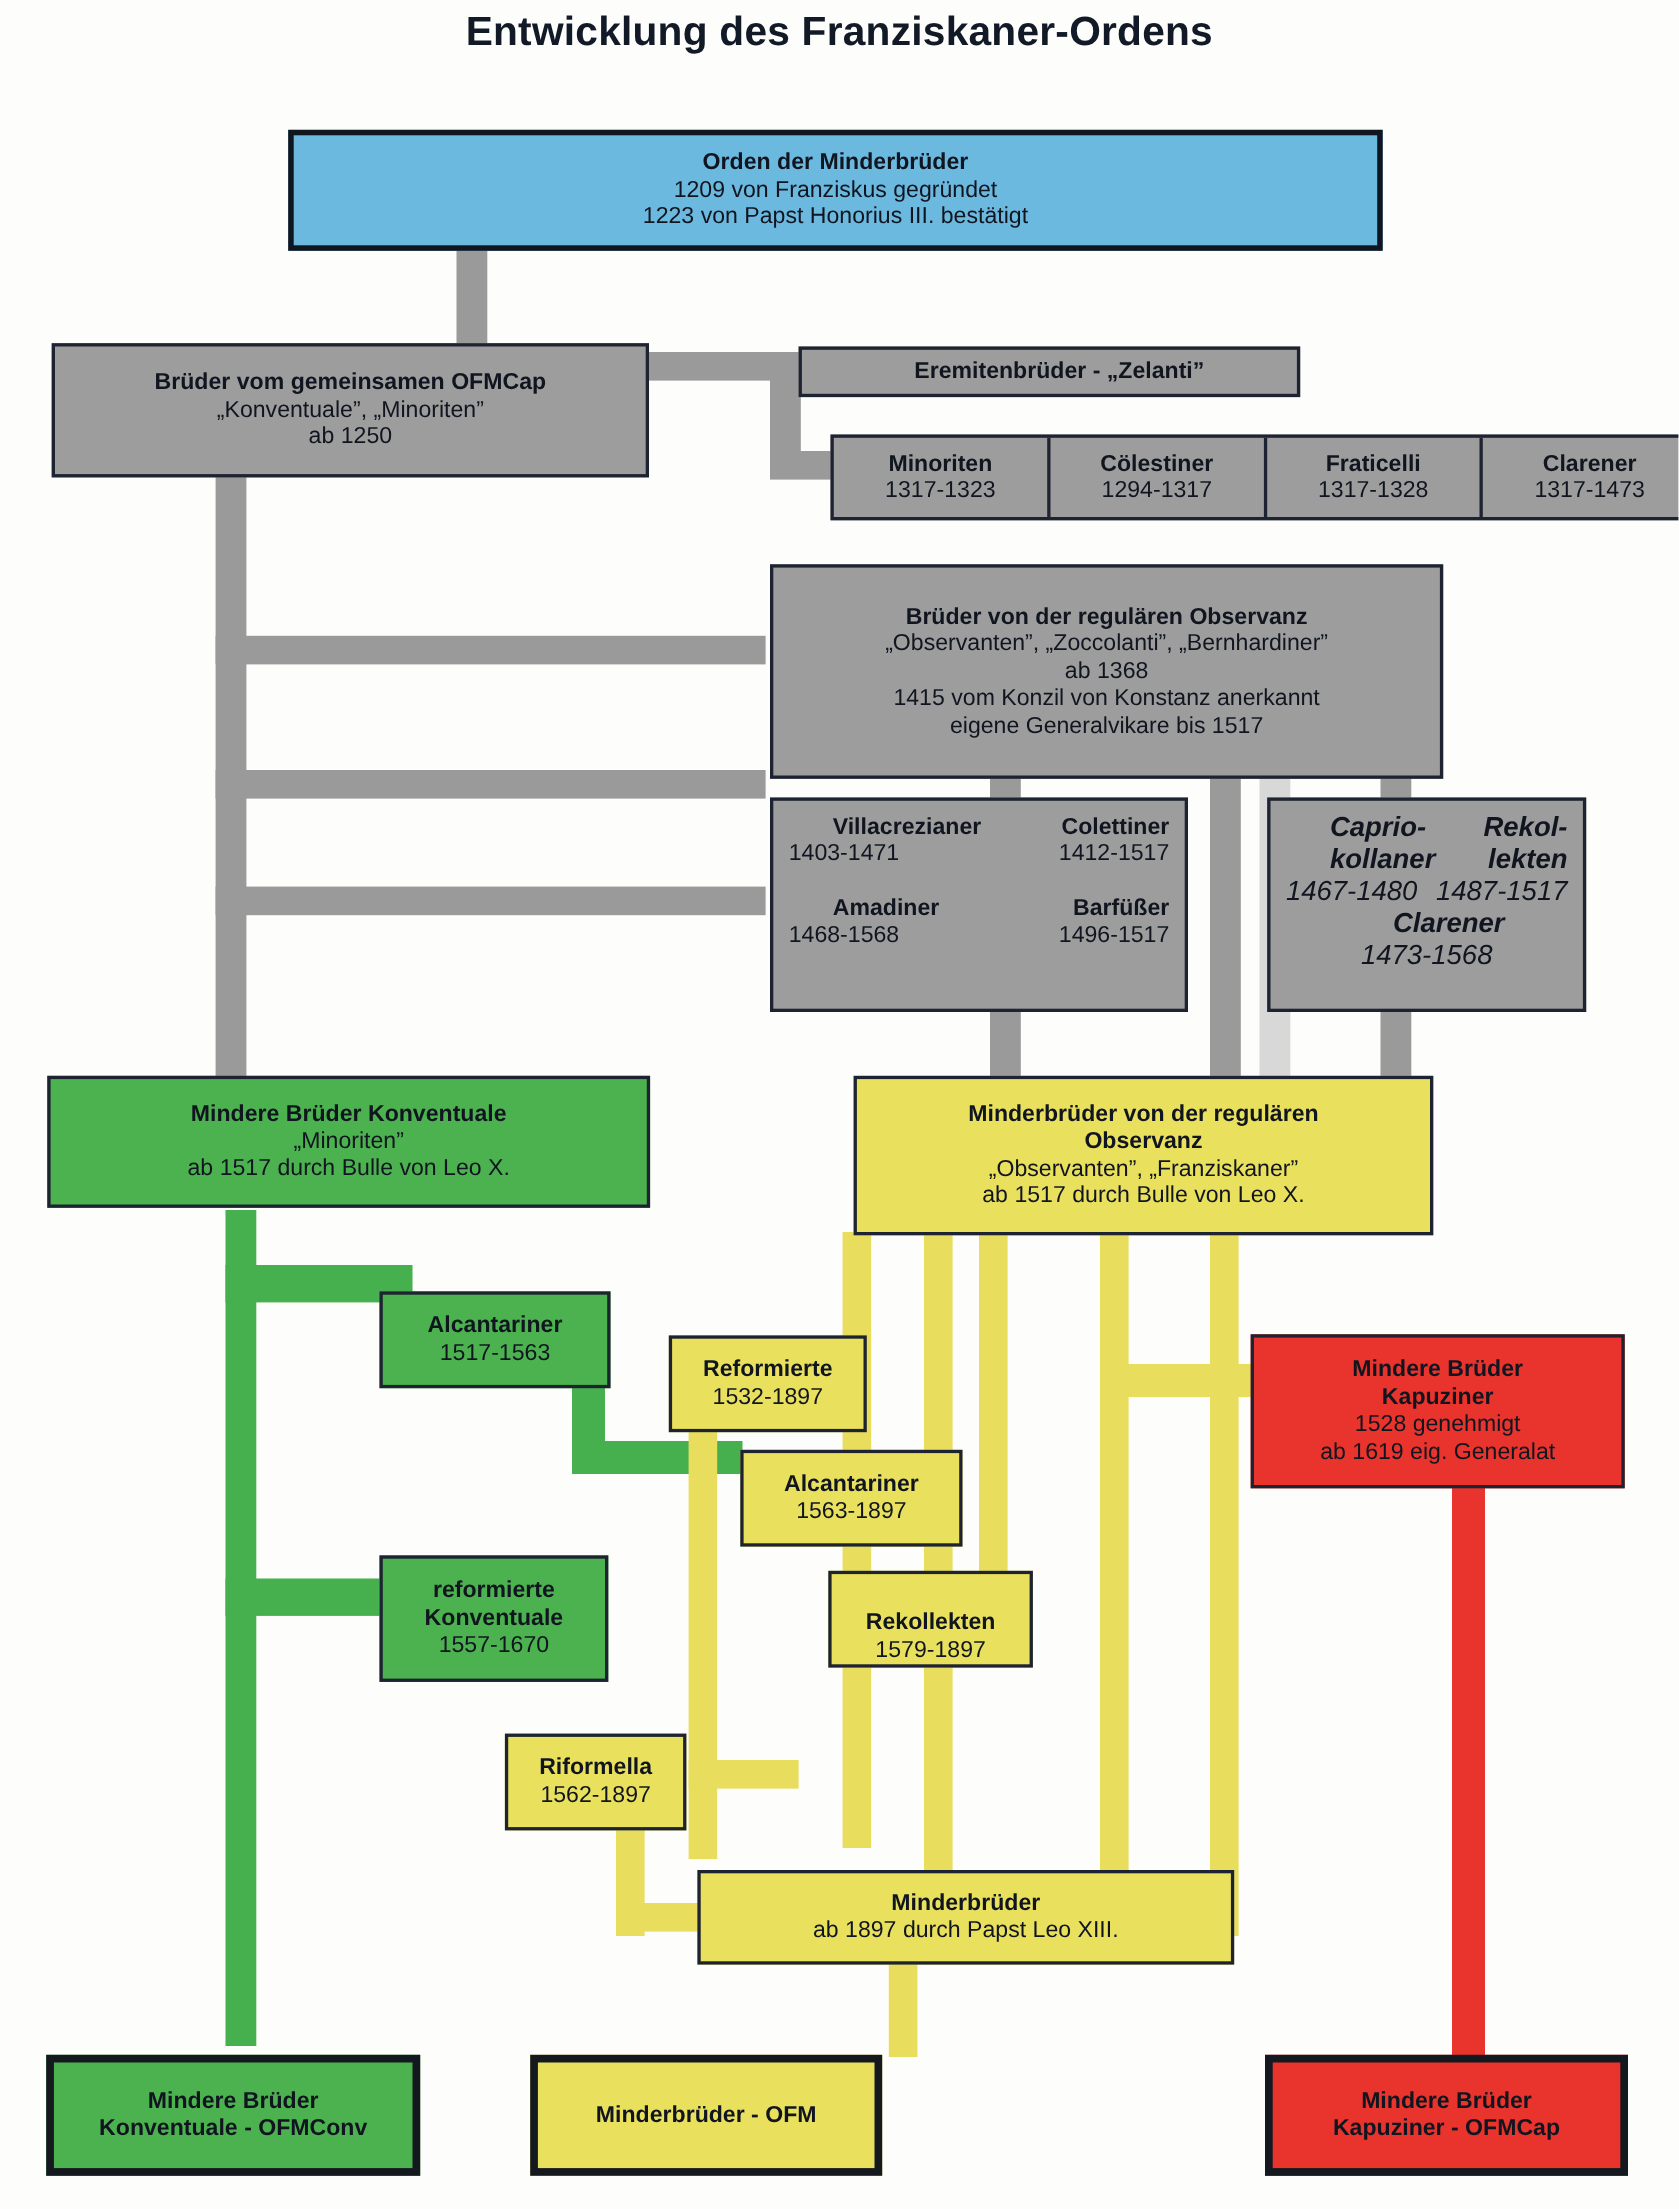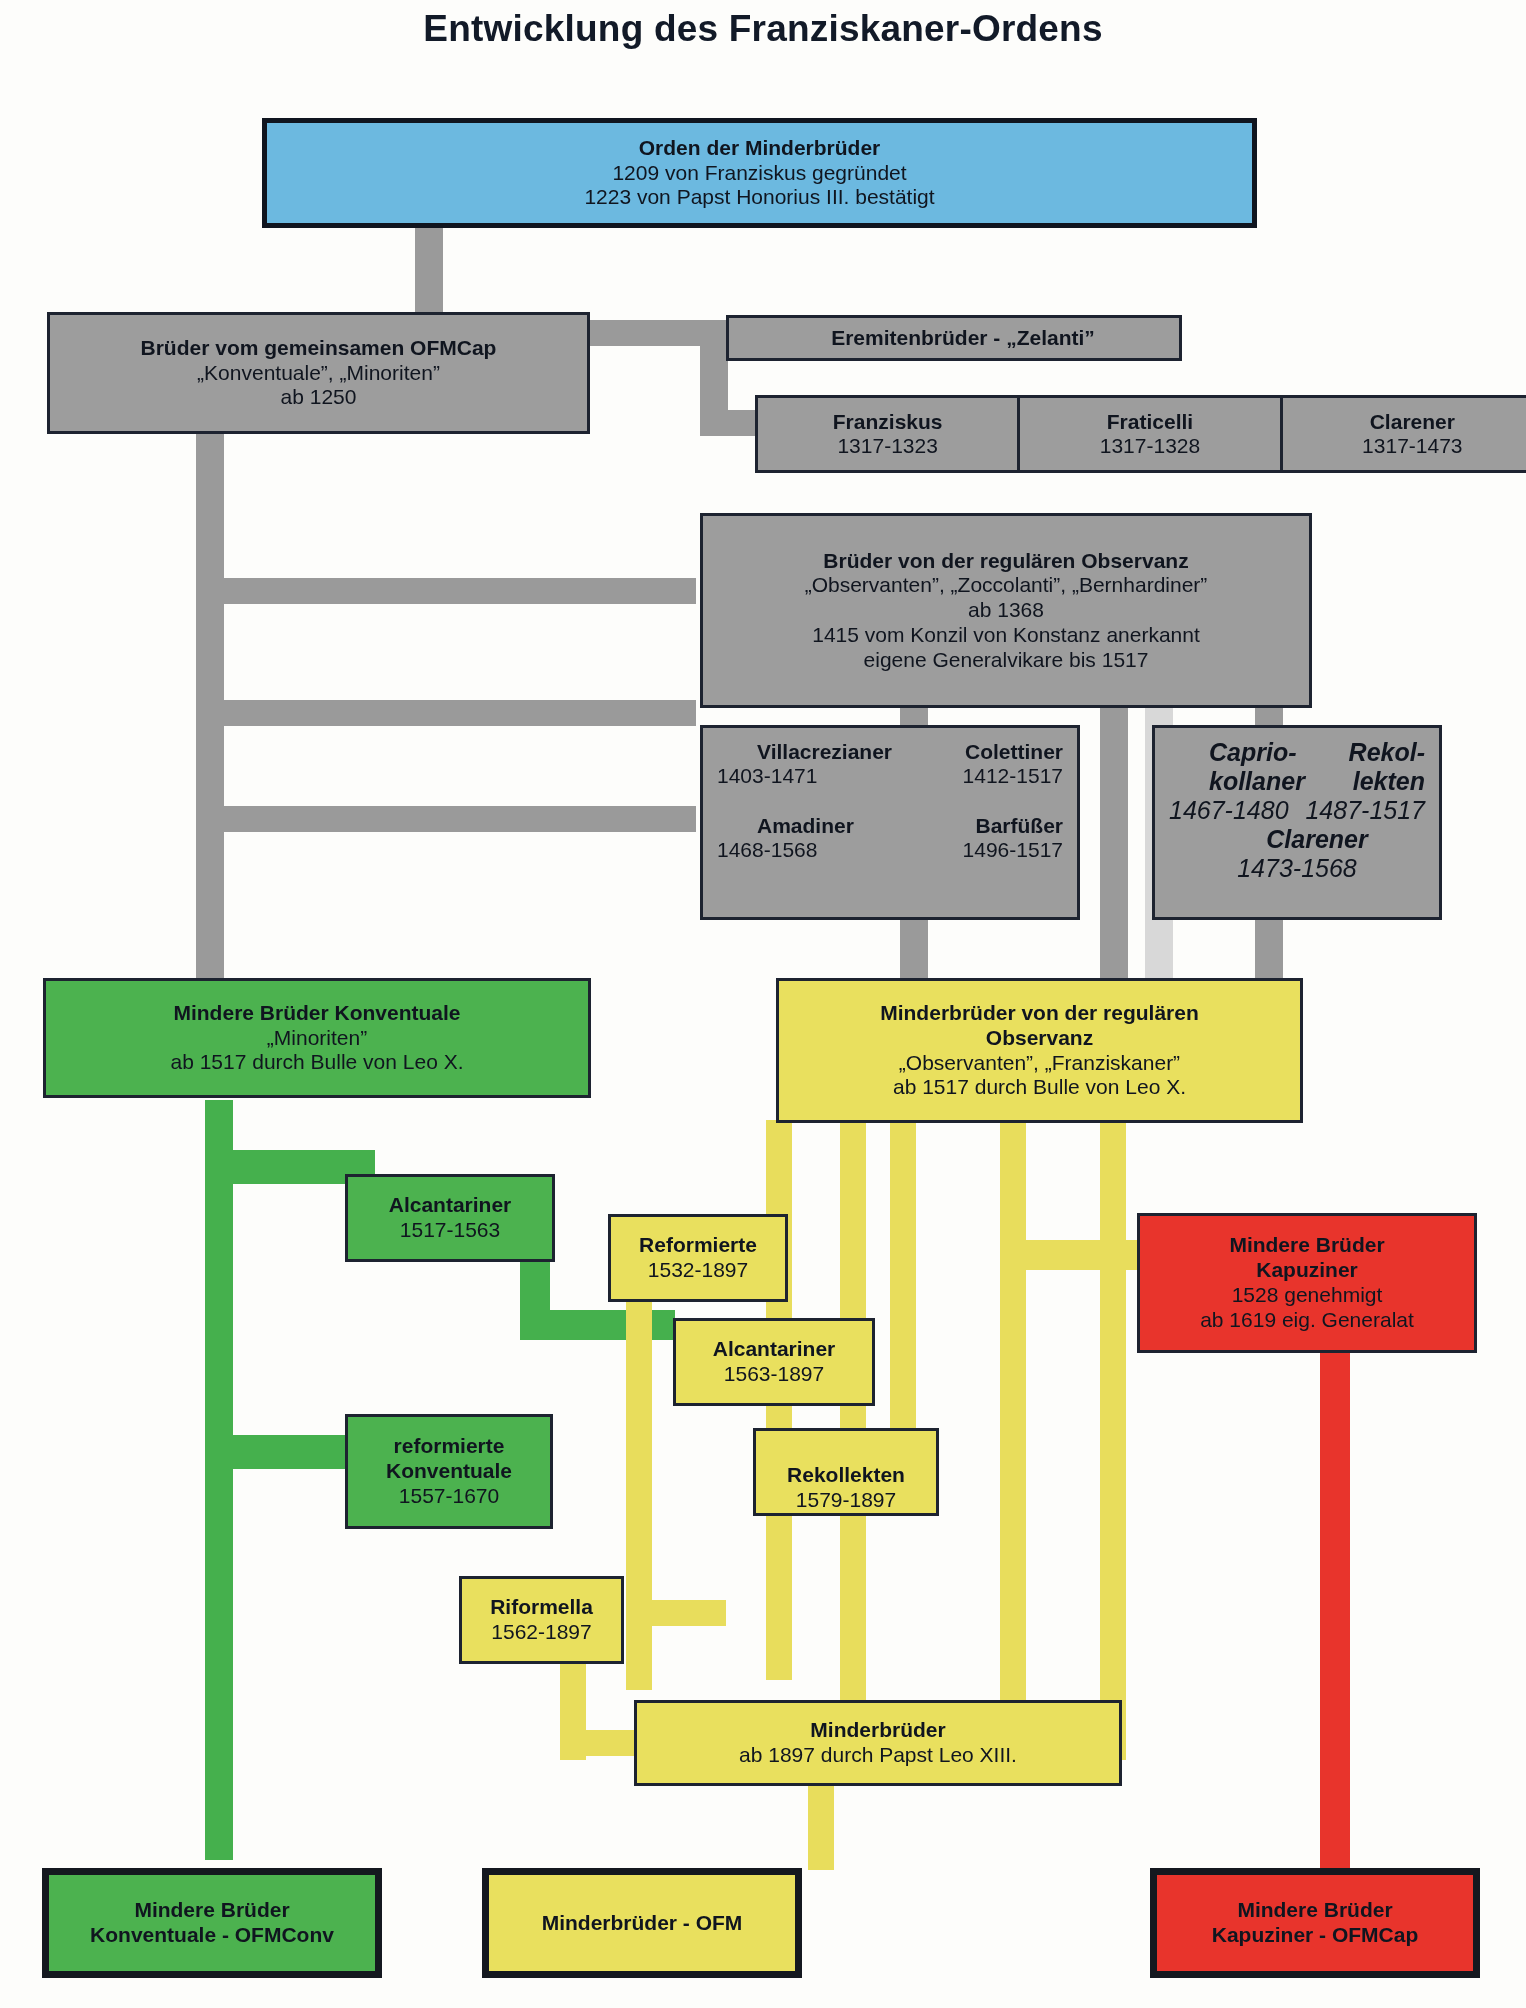--- a/index.html
+++ b/index.html
@@ -103,22 +103,26 @@
     <div>„Konventuale”, „Minoriten”</div>
     <div>ab 1250</div>
   </div>
 
   <div class="box gray" style="left:726px;top:315px;width:456px;height:46px;font-size:21px;padding-left:18px;">
     <div class="t1">Eremitenbrüder - „Zelanti”</div>
   </div>
 
   <div class="tbl" style="left:755px;top:395px;width:790px;height:78px;font-size:21px;">
     <div class="cell">
-      <div class="n">Franziskus</div>
+      <div class="n">Minoriten</div>
       <div>1317-1323</div>
+    </div>
+    <div class="cell">
+      <div class="n">Cölestiner</div>
+      <div>1294-1317</div>
     </div>
     <div class="cell">
       <div class="n">Fraticelli</div>
       <div>1317-1328</div>
     </div>
     <div class="cell">
       <div class="n">Clarener</div>
       <div>1317-1473</div>
     </div>
   </div>

